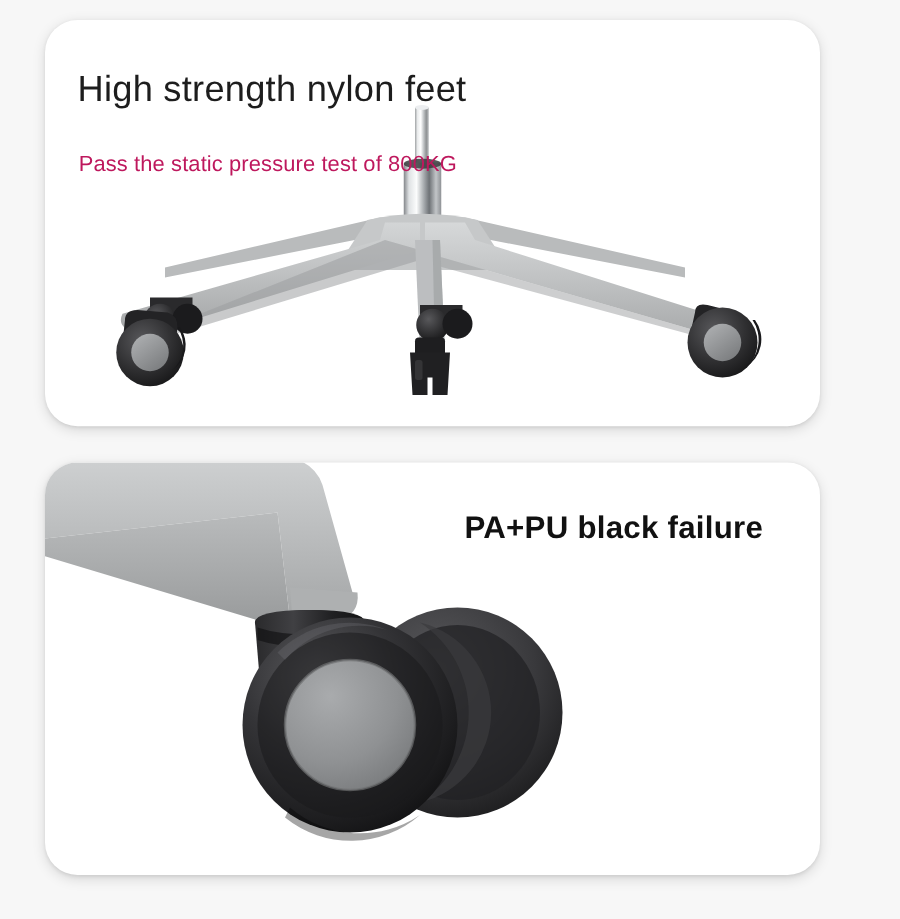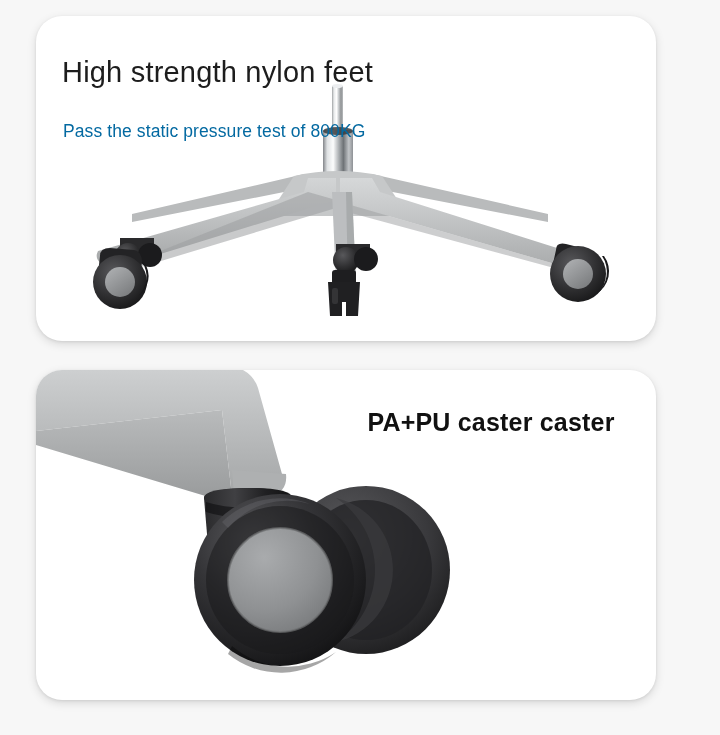--- a/index.html
+++ b/index.html
@@ -52,21 +52,21 @@
     color: #1d1d1d;
     letter-spacing: 0.2px;
     white-space: nowrap;
   }
   .subtitle {
     position: absolute;
     left: 27px;
     top: 105px;
     font-size: 17.5px;
     font-weight: 400;
-    color: #0369a1;
+    color: #be185d;
     letter-spacing: 0.1px;
     white-space: nowrap;
   }
   .caster-heading {
     position: absolute;
     left: 310px;
     top: 38px;
     width: 290px;
     text-align: center;
     font-size: 25px;
@@ -265,16 +265,16 @@
       <path d="M300 128 a86 86 0 0 1 0 144 a74 74 0 0 0 0 -144 Z" fill="#3a3a3d" opacity="0.7"></path>
 
       <circle cx="244" cy="210" r="86" fill="url(#bigWheel)"></circle>
       <circle cx="244" cy="210" r="74" fill="#1a1a1c" opacity="0.55"></circle>
       <circle cx="244" cy="210" r="52" fill="url(#bigHub)"></circle>
       <circle cx="244" cy="210" r="52" fill="none" stroke="#6d6f71" stroke-width="2" opacity="0.7"></circle>
       <path d="M186 152 a82 82 0 0 1 88 -18 a78 78 0 0 0 -82 24 Z" fill="#6e6e72" opacity="0.35"></path>
       <path d="M196 276 a86 86 0 0 0 104 6 a84 84 0 0 1 -108 2 Z" fill="#000000" opacity="0.35"></path>
     </svg>
 
-    <div class="caster-heading">PA+PU caster caster</div>
+    <div class="caster-heading">PA+PU black failure</div>
   </div>
 
 </div>
 
 </body></html>

